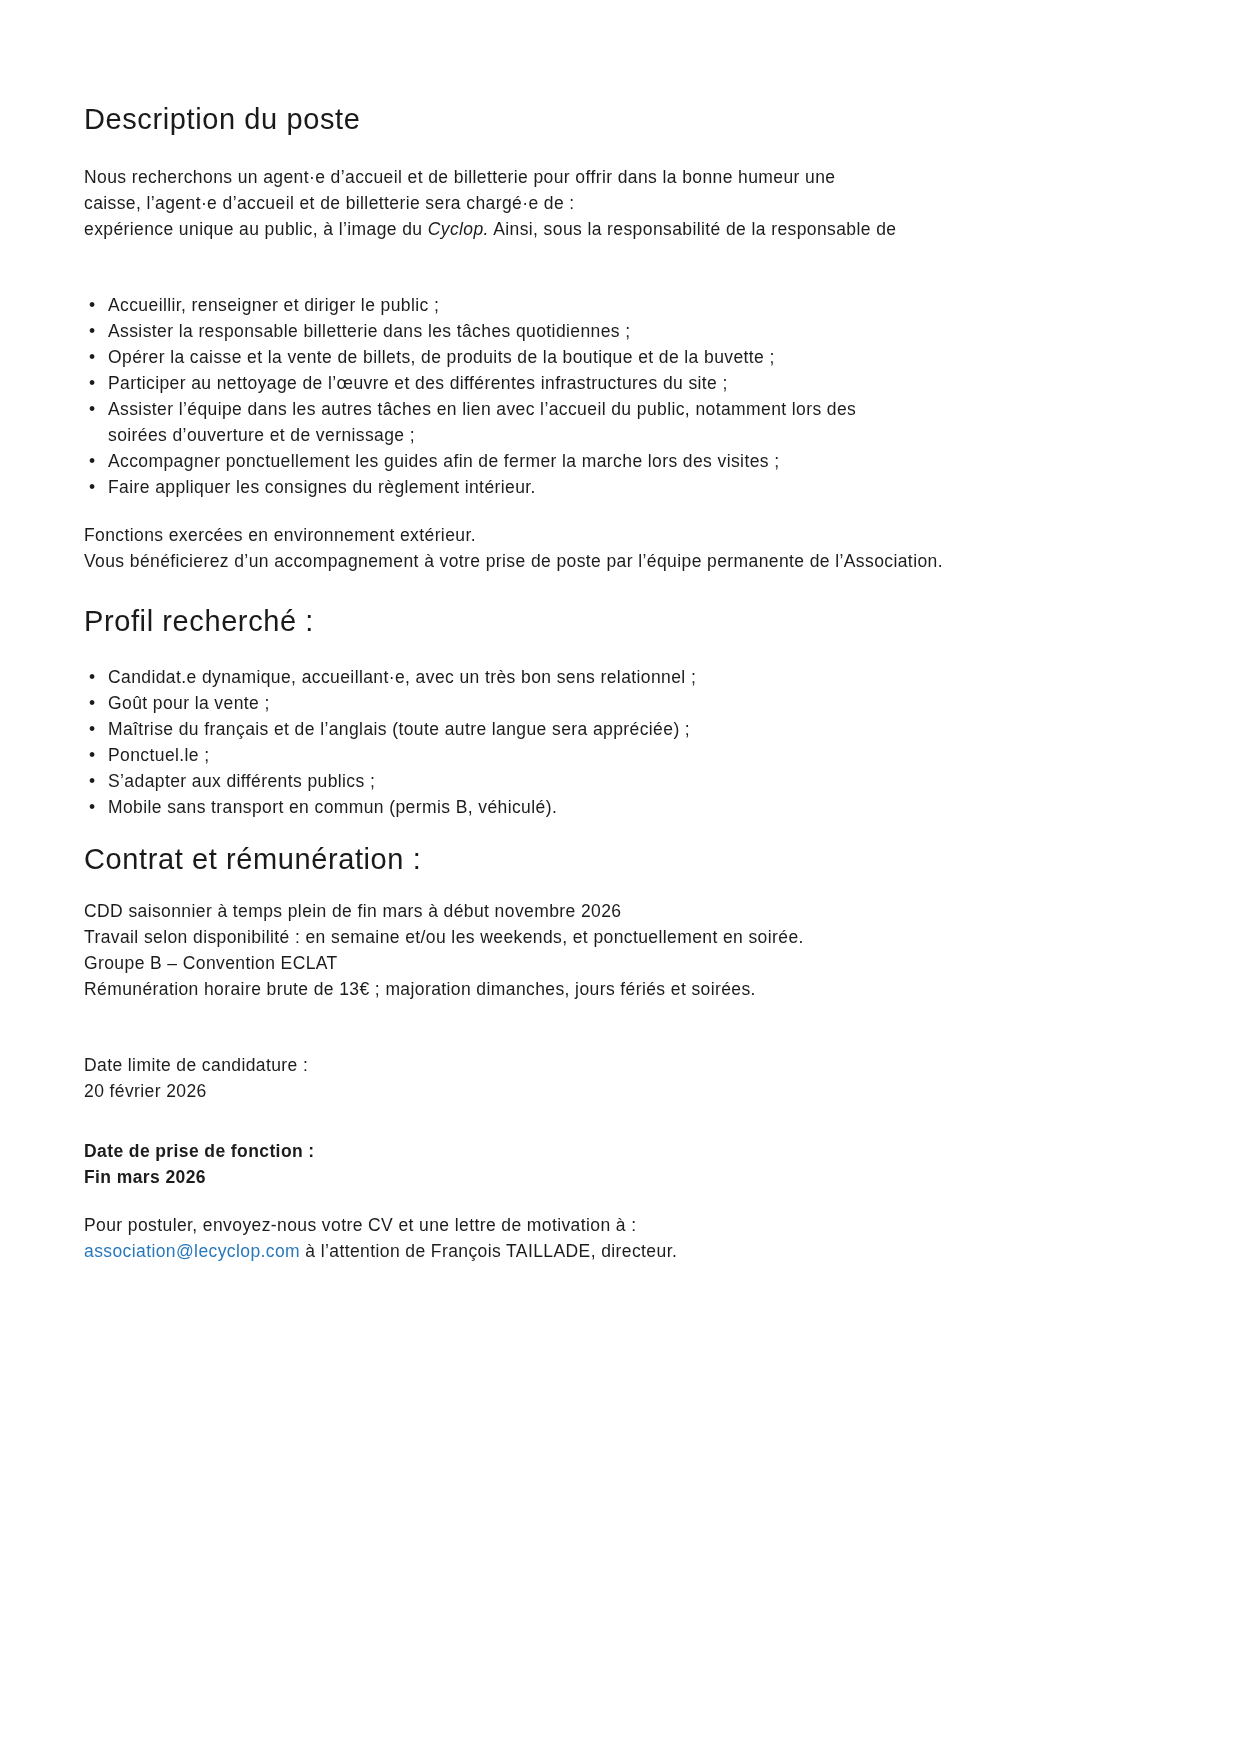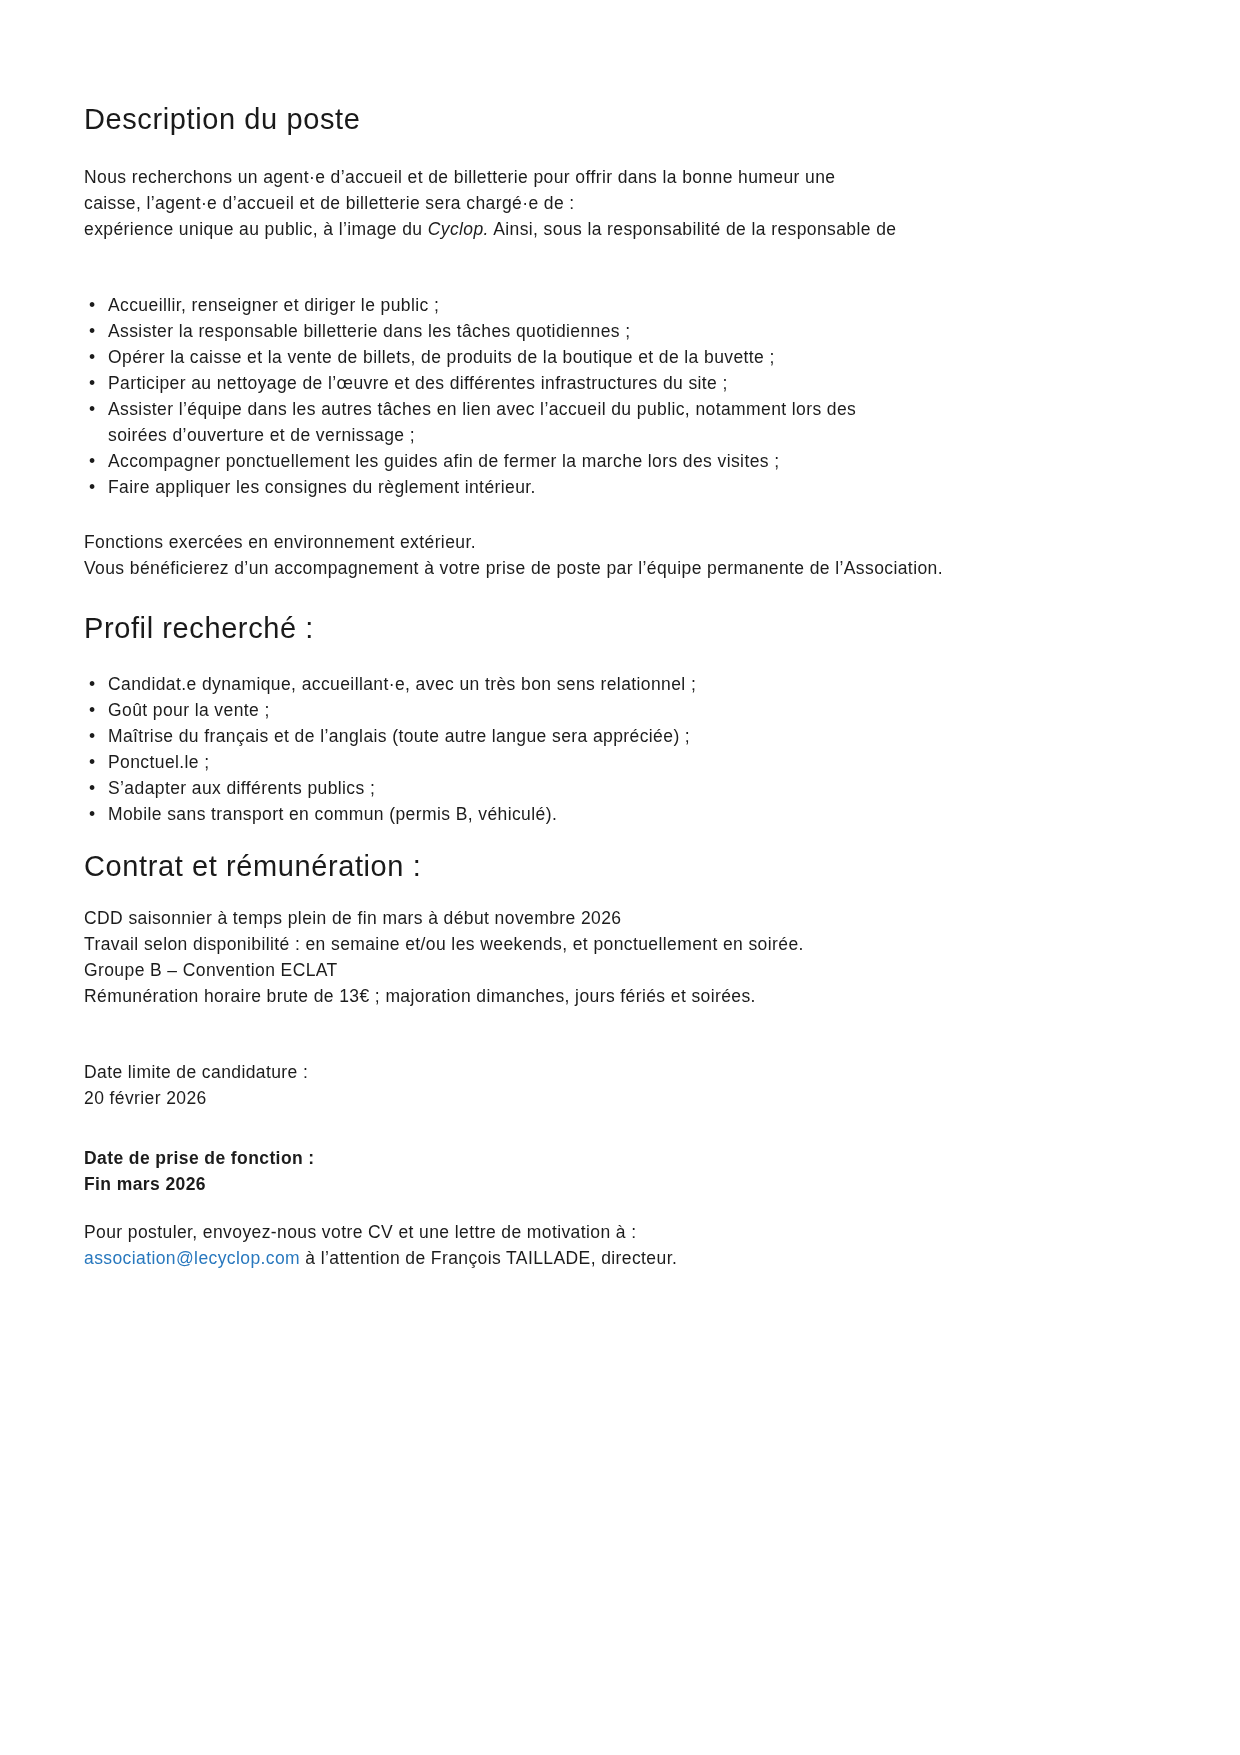--- a/index.html
+++ b/index.html
@@ -17,21 +17,21 @@
   .mt-title3 { margin-top:20px; }
   .body-text { font-size:17.5px; letter-spacing:0.4px; line-height:26px; }
   .para { margin-top:26px; }
   .para .line { display:block; }
   .it { font-style:italic; }
   .list { margin-top:50px; }
   .list2 { margin-top:24px; }
   .li { display:flex; }
   .li .bullet { width:19px; margin-left:5px; flex:0 0 19px; }
   .li .li-text span { display:block; }
-  .notes { margin-top:29px; }
+  .notes { margin-top:22px; }
   .notes .line { display:block; }
   .contract-lines { margin-top:20px; }
   .contract-lines .line { display:block; }
   .date-block { margin-top:50px; }
   .date-block2 { margin-top:34px;font-weight:bold; }
   .date-block .line, .date-block2 .line { display:block; }
   .apply-block { margin-top:22px; }
   .apply-block .line { display:block; }
   a.mail-link, .mail-link { color:var(--link,#2878be); text-decoration:none; cursor:pointer; }
   .footer-info {

